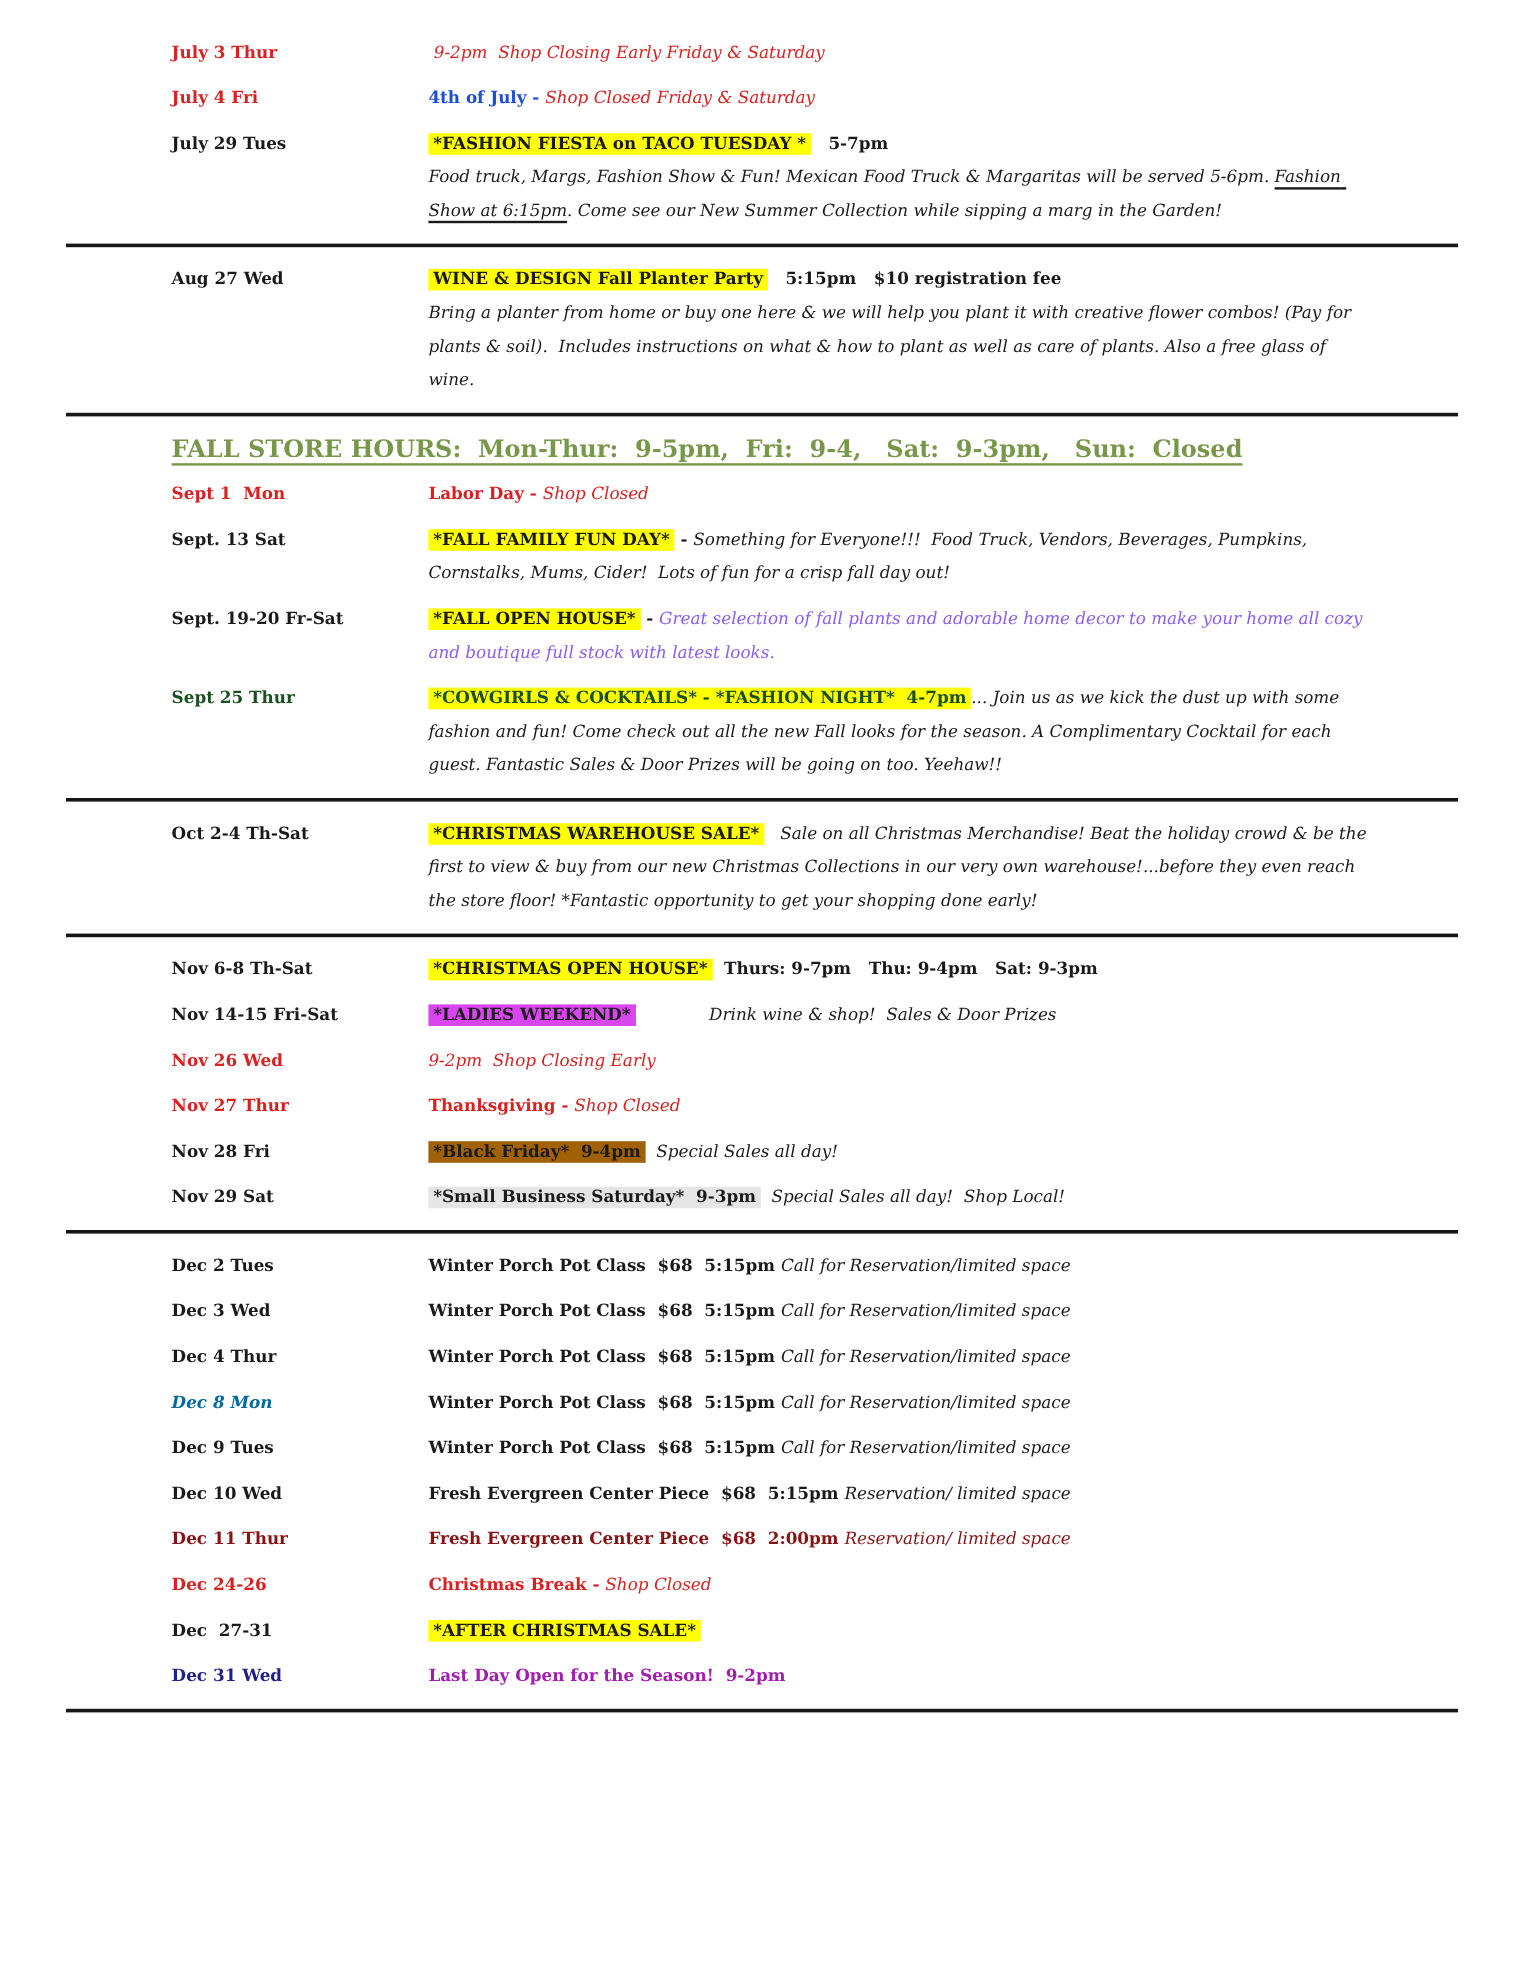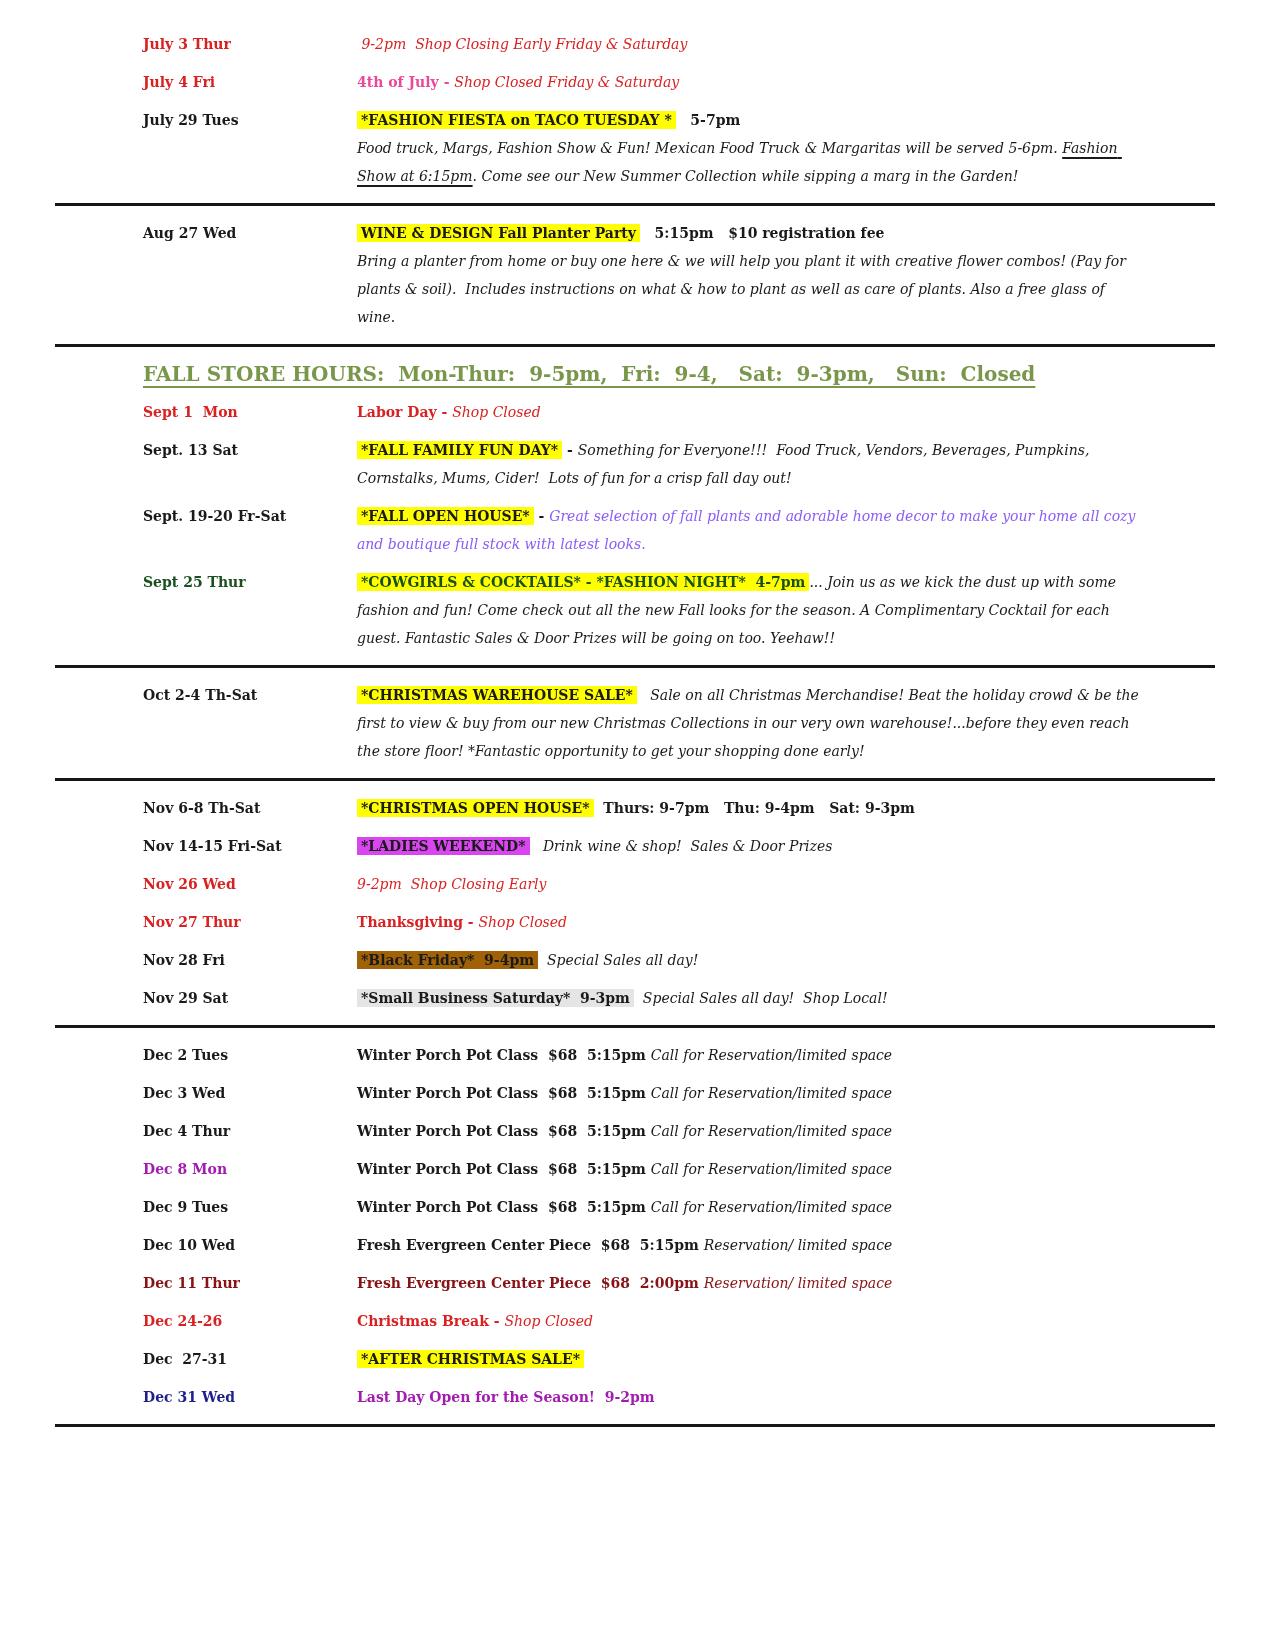--- a/index.html
+++ b/index.html
@@ -68,21 +68,21 @@
 <body>
 
 <div class="page">
   <div>
       <div class="row">
         <div class="date" style="color: rgb(217, 33, 33);">July 3 Thur</div>
         <div class="content"><span class="seg i" style="color: rgb(217, 33, 33);"> 9-2pm  Shop Closing Early Friday &amp; Saturday</span></div>
       </div>
       <div class="row">
         <div class="date" style="color: rgb(217, 33, 33);">July 4 Fri</div>
-        <div class="content"><span class="seg b" style="color: #ec4899;">4th of July - </span><span class="seg i" style="color: rgb(217, 33, 33);">Shop Closed Friday &amp; Saturday</span></div>
+        <div class="content"><span class="seg b" style="color: #1d4ed8;">4th of July - </span><span class="seg i" style="color: rgb(217, 33, 33);">Shop Closed Friday &amp; Saturday</span></div>
       </div>
       <div class="row">
         <div class="date" style="color: rgb(26, 26, 26);">July 29 Tues</div>
         <div class="content"><span class="seg b hl" style="background: rgb(255, 255, 0); color: rgb(26, 26, 26);">*FASHION FIESTA on TACO TUESDAY *</span><span class="seg b" style="color: rgb(26, 26, 26);">   5-7pm</span><br><span class="seg i" style="color: rgb(26, 26, 26);">Food truck, Margs, Fashion Show &amp; Fun! Mexican Food Truck &amp; Margaritas will be served 5-6pm. </span><span class="seg i u" style="color: rgb(26, 26, 26);">Fashion Show at 6:15pm</span><span class="seg i" style="color: rgb(26, 26, 26);">. Come see our New Summer Collection while sipping a marg in the Garden!</span></div>
       </div>
       <div class="rule" style="background: rgb(22, 22, 22);"></div>
       <div class="row">
         <div class="date" style="color: rgb(26, 26, 26);">Aug 27 Wed</div>
         <div class="content"><span class="seg b hl" style="background: rgb(255, 255, 0); color: rgb(26, 26, 26);">WINE &amp; DESIGN Fall Planter Party</span><span class="seg b" style="color: rgb(26, 26, 26);">   5:15pm   $10 registration fee</span><br><span class="seg i" style="color: rgb(26, 26, 26);">Bring a planter from home or buy one here &amp; we will help you plant it with creative flower combos! (Pay for plants &amp; soil).  Includes instructions on what &amp; how to plant as well as care of plants. Also a free glass of wine.</span></div>
       </div>
@@ -109,21 +109,21 @@
         <div class="date" style="color: rgb(26, 26, 26);">Oct 2-4 Th-Sat</div>
         <div class="content"><span class="seg b hl" style="background: rgb(255, 255, 0); color: rgb(26, 26, 26);">*CHRISTMAS WAREHOUSE SALE*</span><span class="seg i" style="color: rgb(26, 26, 26);">   Sale on all Christmas Merchandise! Beat the holiday crowd &amp; be the first to view &amp; buy from our new Christmas Collections in our very own warehouse!...before they even reach the store floor! *Fantastic opportunity to get your shopping done early!</span></div>
       </div>
       <div class="rule" style="background: rgb(22, 22, 22);"></div>
       <div class="row">
         <div class="date" style="color: rgb(26, 26, 26);">Nov 6-8 Th-Sat</div>
         <div class="content"><span class="seg b hl" style="background: rgb(255, 255, 0); color: rgb(26, 26, 26);">*CHRISTMAS OPEN HOUSE*</span><span class="seg b" style="color: rgb(26, 26, 26);">  Thurs: 9-7pm   Thu: 9-4pm   Sat: 9-3pm</span></div>
       </div>
       <div class="row">
         <div class="date" style="color: rgb(26, 26, 26);">Nov 14-15 Fri-Sat</div>
-        <div class="content"><span class="seg b hl" style="background: #d946ef; color: rgb(26, 26, 26);">*LADIES WEEKEND*</span><span class="seg i" style="color: rgb(26, 26, 26);">   Drink wine &amp; shop!  Sales &amp; Door Prizes</span></div>
+        <div class="content"><span class="seg b hl" style="background: #d946ef; color: rgb(26, 26, 26);">*LADIES WEEKEND*</span><span class="seg i" style="color: rgb(26, 26, 26); padding-left: 48px;">   Drink wine &amp; shop!  Sales &amp; Door Prizes</span></div>
       </div>
       <div class="row">
         <div class="date" style="color: rgb(217, 33, 33);">Nov 26 Wed</div>
         <div class="content"><span class="seg i" style="color: rgb(217, 33, 33);">9-2pm  Shop Closing Early</span></div>
       </div>
       <div class="row">
         <div class="date" style="color: rgb(217, 33, 33);">Nov 27 Thur</div>
         <div class="content"><span class="seg b" style="color: rgb(217, 33, 33);">Thanksgiving - </span><span class="seg i" style="color: rgb(217, 33, 33);">Shop Closed</span></div>
       </div>
       <div class="row">
@@ -141,21 +141,21 @@
       </div>
       <div class="row">
         <div class="date" style="color: rgb(26, 26, 26);">Dec 3 Wed</div>
         <div class="content"><span class="seg b" style="color: rgb(26, 26, 26);">Winter Porch Pot Class  $68  5:15pm </span><span class="seg i" style="color: rgb(26, 26, 26);">Call for Reservation/limited space</span></div>
       </div>
       <div class="row">
         <div class="date" style="color: rgb(26, 26, 26);">Dec 4 Thur</div>
         <div class="content"><span class="seg b" style="color: rgb(26, 26, 26);">Winter Porch Pot Class  $68  5:15pm </span><span class="seg i" style="color: rgb(26, 26, 26);">Call for Reservation/limited space</span></div>
       </div>
       <div class="row">
-        <div class="date" style="color: #a21caf;">Dec 8 Mon</div>
+        <div class="date" style="color: #0369a1; font-style: italic;">Dec 8 Mon</div>
         <div class="content"><span class="seg b" style="color: rgb(26, 26, 26);">Winter Porch Pot Class  $68  5:15pm </span><span class="seg i" style="color: rgb(26, 26, 26);">Call for Reservation/limited space</span></div>
       </div>
       <div class="row">
         <div class="date" style="color: rgb(26, 26, 26);">Dec 9 Tues</div>
         <div class="content"><span class="seg b" style="color: rgb(26, 26, 26);">Winter Porch Pot Class  $68  5:15pm </span><span class="seg i" style="color: rgb(26, 26, 26);">Call for Reservation/limited space</span></div>
       </div>
       <div class="row">
         <div class="date" style="color: rgb(26, 26, 26);">Dec 10 Wed</div>
         <div class="content"><span class="seg b" style="color: rgb(26, 26, 26);">Fresh Evergreen Center Piece  $68  5:15pm </span><span class="seg i" style="color: rgb(26, 26, 26);">Reservation/ limited space</span></div>
       </div>

